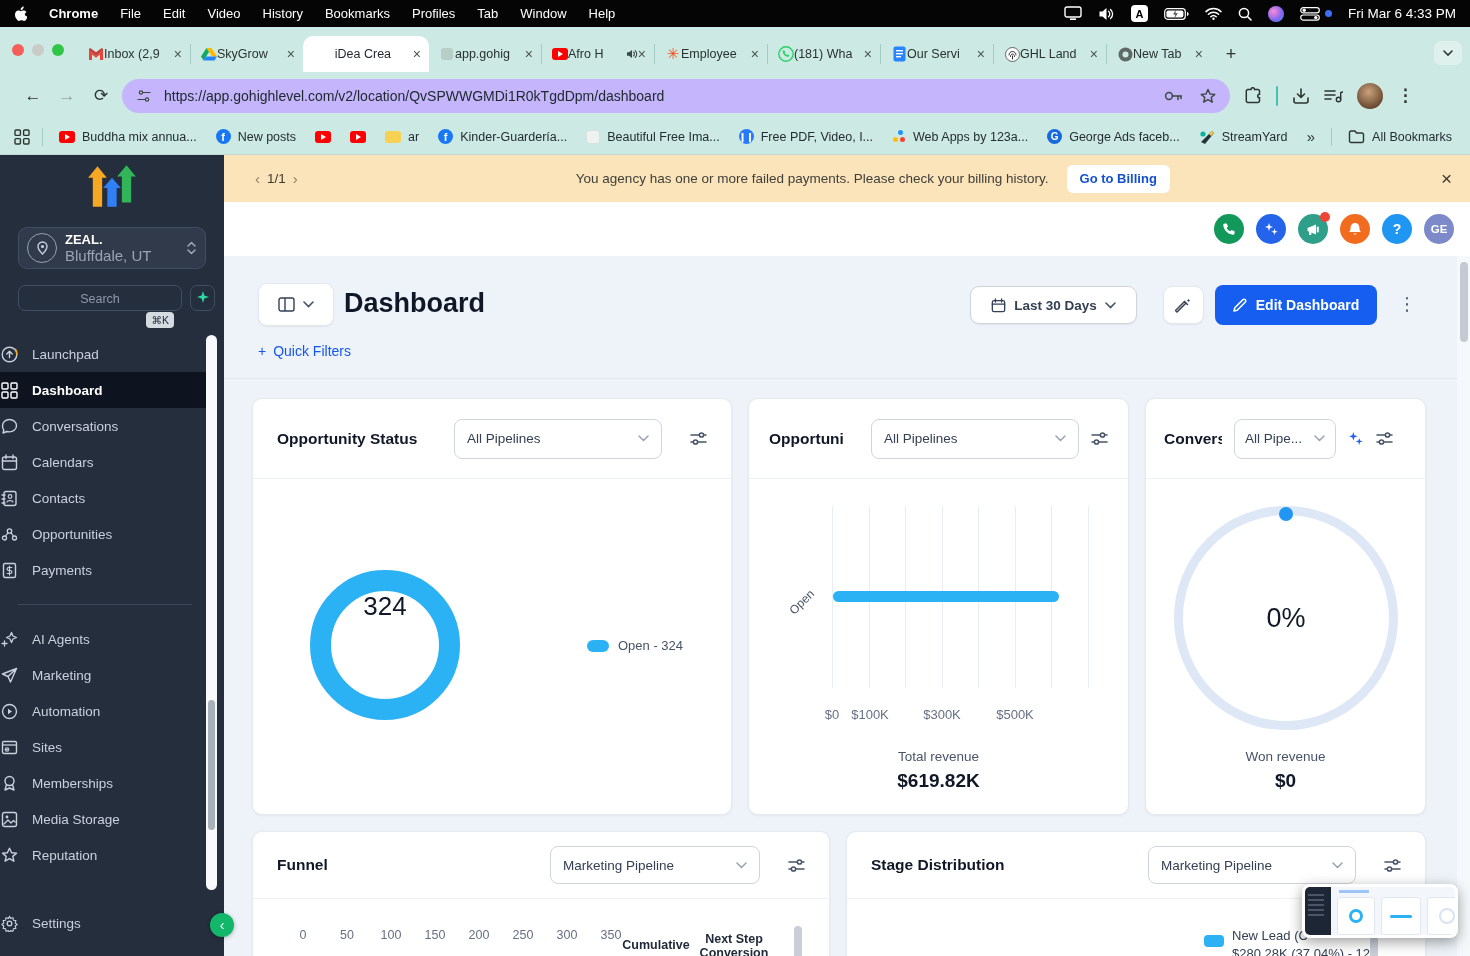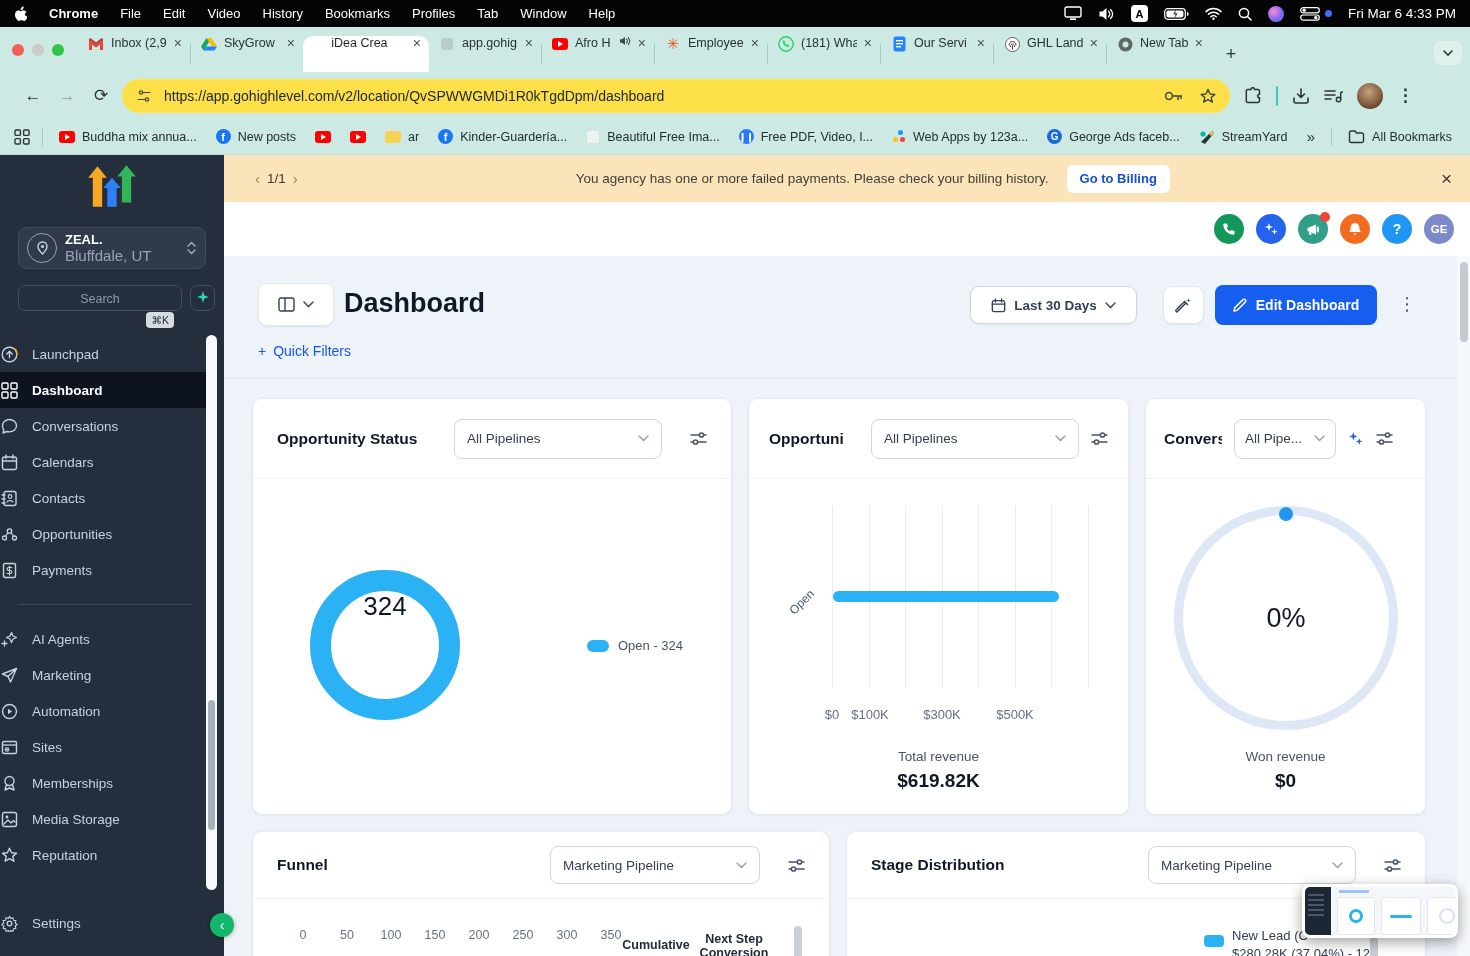--- a/index.html
+++ b/index.html
@@ -18,42 +18,42 @@
   .abadge { width:17px; height:17px; background:#fff; color:#000; border-radius:4px; font-size:11px; font-weight:700;
             display:flex; align-items:center; justify-content:center; }
   .siri { width:16px; height:16px; border-radius:50%; background:radial-gradient(circle at 35% 35%, #ff8ad4, #7a64f2 60%, #27c3f3); }
   .ccdot { width:7px; height:7px; border-radius:50%; background:#3d6ef5; }
 
   
   #tabstrip { position:absolute; top:27px; left:0; width:1470px; height:45px; background:#cde9e3;
               display:flex; align-items:flex-end; }
   .lights { display:flex; gap:8px; align-items:center; height:45px; padding:0 14px 0 12px; }
   .light { width:12px; height:12px; border-radius:50%; }
-  .tab { height:36px; display:flex; padding:0 8px 0 10px; gap:7px; width:112px; color:#28332f;
+  .tab { height:36px; display:flex; align-items:center; padding:0 8px 0 10px; width:112px; color:#28332f;
          font-size:12.5px; border-radius:10px 10px 0 0; }
   .tab .tlabel { flex:1; overflow:hidden; white-space:nowrap; }
   .tab.active { background:#fff; width:126px; color:#1f2430; }
   .tclose { color:#49544f; font-size:14px; line-height:1; }
   .tabsep { width:1px; height:20px; background:#a3cdc4; margin-bottom:8px; }
   .fav { width:16px; height:16px; flex:none; display:flex; align-items:center; justify-content:center; }
   .yt { width:16px; height:12px; background:#f00; border-radius:3px; position:relative; }
   .yt::after { content:""; position:absolute; left:6px; top:3px; border-left:5px solid #fff; border-top:3px solid transparent; border-bottom:3px solid transparent; }
   .fb { width:15px; height:15px; background:#1877f2; border-radius:50%; color:#fff; font-size:11px; font-weight:700;
         display:flex; align-items:center; justify-content:center; }
   .newtab-plus { width:28px; height:28px; margin:0 0 4px 6px; display:flex; align-items:center; justify-content:center;
                  font-size:18px; color:#2d3834; border-radius:50%; }
   .tabsearch { position:absolute; right:8px; bottom:7px; width:28px; height:24px; background:#def1ec; border-radius:7px;
                display:flex; align-items:center; justify-content:center; }
 
   
   #toolbar { position:absolute; top:72px; left:0; width:1470px; height:47px; background:#cde9e3;
              display:flex; align-items:center; padding:0 12px 0 16px; }
   .navbtn { font-size:17px; color:#2c3531; width:34px; text-align:center; }
   .navbtn.dis { color:#93a5a0; }
-  #urlpill { height:34px; width:1108px; background:#fde047; border-radius:17px; display:flex; align-items:center;
+  #urlpill { height:34px; width:1108px; background:#c4b5fd; border-radius:17px; display:flex; align-items:center;
              padding:0 14px; margin-left:4px; color:#212a30; font-size:14px; }
   #urlpill .spacer { flex:1; }
   .tbicon { margin-left:14px; }
   .tbsep { width:2px; height:20px; background:#49bfae; margin-left:14px; border-radius:1px; }
   .avatar { width:26px; height:26px; border-radius:50%; margin-left:14px;
             background:radial-gradient(circle at 45% 35%, #caa27c, #6e4c33 70%, #3c2a1c); }
 
   
   #bookmarks { position:absolute; top:119px; left:0; width:1470px; height:36px; background:#cde9e3;
                display:flex; align-items:center; padding:0 14px; font-size:12.5px; color:#232d33;

